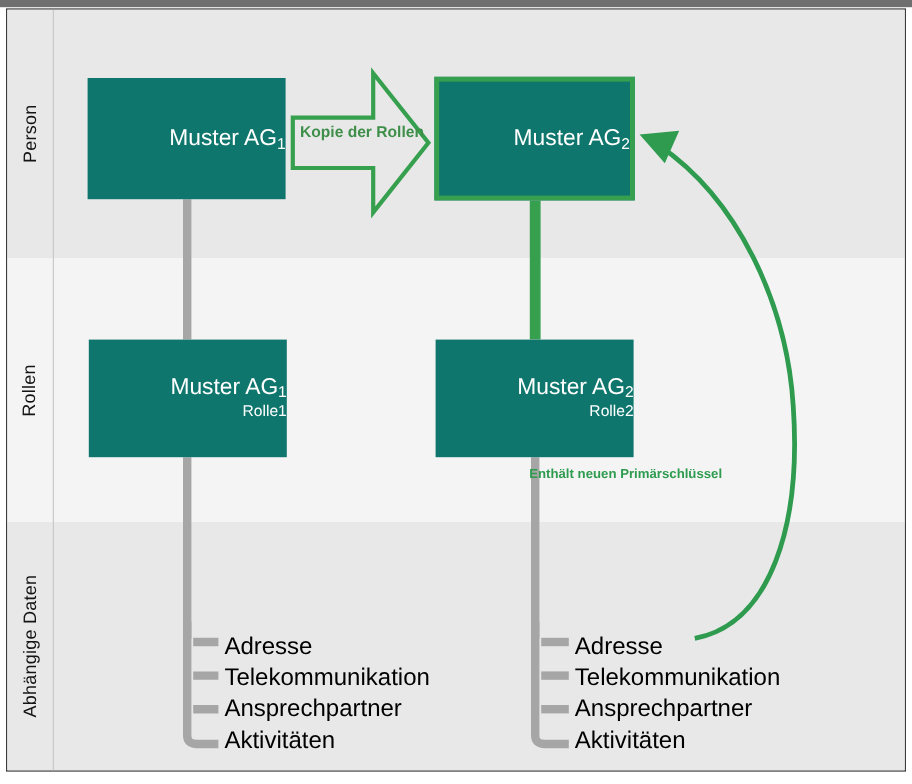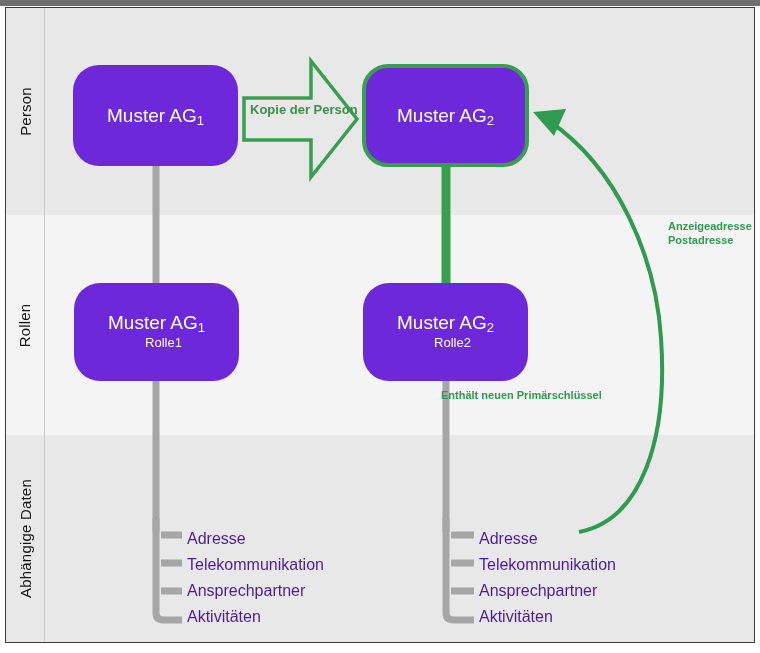--- a/index.html
+++ b/index.html
@@ -27,35 +27,35 @@
              color:#141414;font-size:15px;letter-spacing:.2px;}
   .bandlabel span{transform:rotate(-90deg);white-space:nowrap;display:block;}
   .lab-person{top:0;height:207px;}
   .lab-rollen{top:207px;height:220px;}
   .lab-daten{top:427px;height:207px;}
 
   
   .overlay{position:absolute;left:0;top:0;width:750px;height:636px;pointer-events:none;}
 
   
-  .node{position:absolute;background:#6d28d9;color:#ffffff;display:flex;flex-direction:column;
-        align-items:center;justify-content:center;box-sizing:border-box;border-radius:26px;}
+  .node{position:absolute;background:#0f766e;color:#ffffff;display:flex;flex-direction:column;
+        align-items:flex-end;justify-content:center;box-sizing:border-box;}
   .node .t1{font-size:19px;line-height:1.05;white-space:nowrap;}
   .node .t1 sub{font-size:13px;vertical-align:baseline;position:relative;top:3px;}
   .node .t2{font-size:13px;line-height:1.15;margin-top:3px;white-space:nowrap;margin-left:14px;}
   .node.hl{border:4px solid #36a04e;}
 
   
   #person-left  {left:67px;  top:57px;  width:165px; height:101px;}
   #person-right {left:356px; top:56px;  width:167px; height:103px;}
   #role-left    {left:68px;  top:275px; width:165px; height:98px;}
   #role-right   {left:357px; top:275px; width:165px; height:98px;}
 
   
-  .leaflist{position:absolute;color:#4c1d95;font-size:16px;}
+  .leaflist{position:absolute;color:#000000;font-size:20px;}
   .leaflist div{height:26px;line-height:26px;white-space:nowrap;}
   #list-left {left:181px; top:518px;}
   #list-right{left:473px; top:518px;}
 
   
   .note{position:absolute;color:#2e9b4f;font-weight:bold;white-space:nowrap;}
   #note-copy   {left:244px; top:93px;  width:70px; font-size:13px; line-height:17px;
                 text-align:center;color:#3f8f4a;}
   #note-addr   {left:662px; top:211px; font-size:11px; line-height:14px;}
   #note-pk     {left:435px; top:381px; font-size:11px;}
@@ -148,23 +148,19 @@
       <div>Aktivitäten</div>
     </div>
 
     <div class="leaflist" id="list-right">
       <div>Adresse</div>
       <div>Telekommunikation</div>
       <div>Ansprechpartner</div>
       <div>Aktivitäten</div>
     </div>
 
-    <div class="note" id="note-copy">Kopie der Person</div>
+    <div class="note" id="note-copy">Kopie der Rollen</div>
 
-    <div class="note" id="note-addr">
-      <div>Anzeigeadresse</div>
-      <div>Postadresse</div>
-    </div>
 
     <div class="note" id="note-pk">Enthält neuen Primärschlüssel</div>
 
   </div>
 </div>
 
 </body></html>

